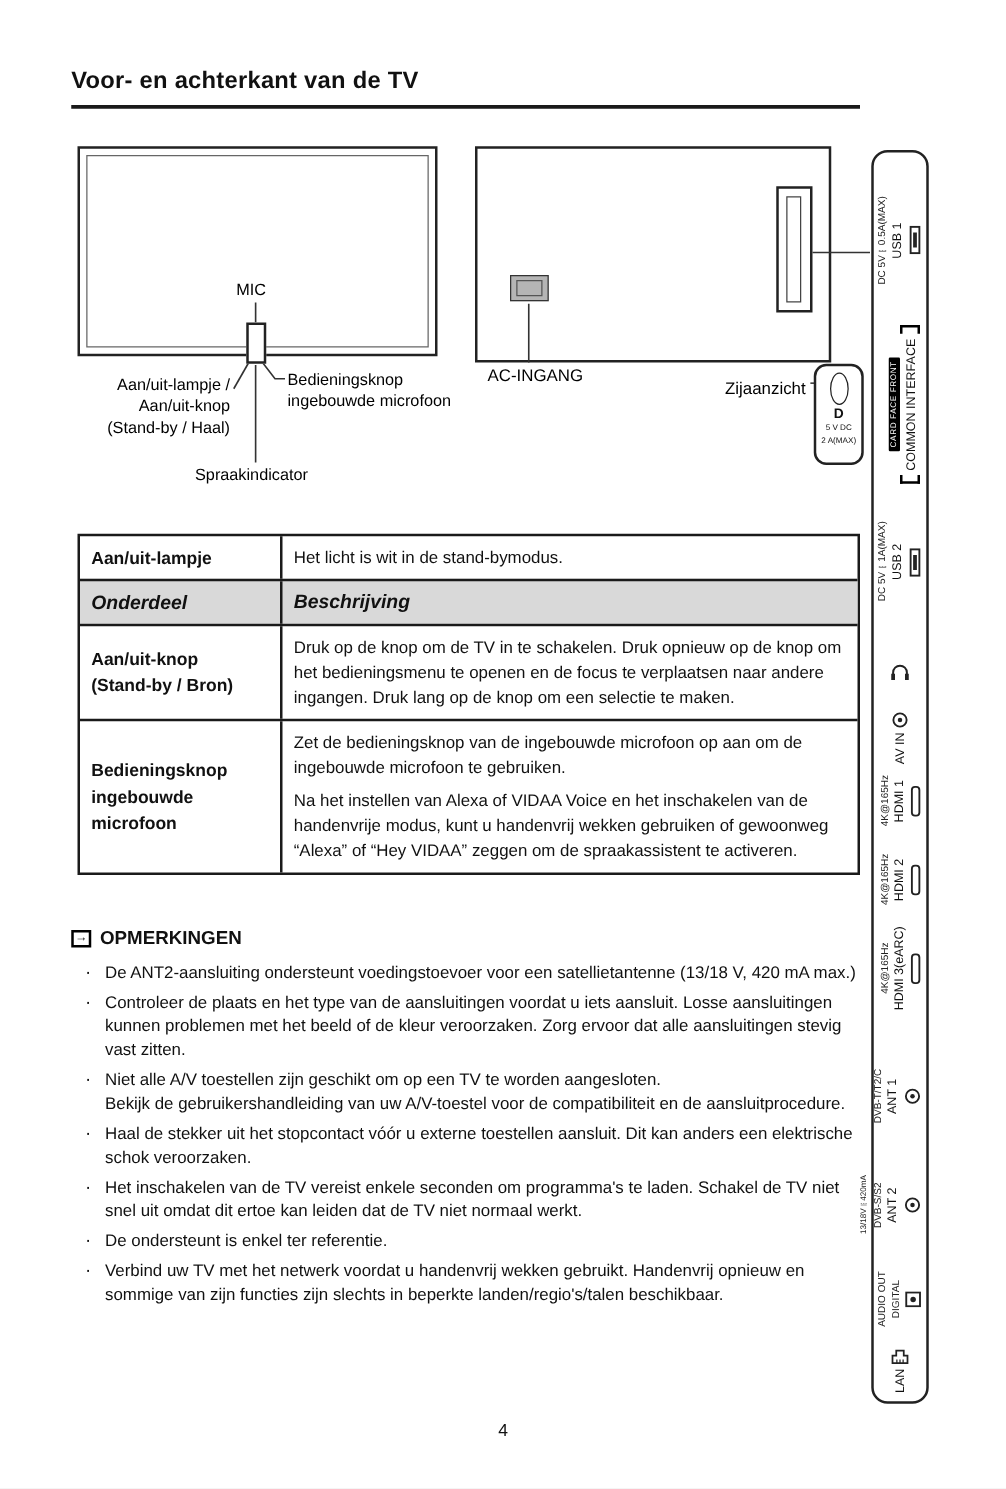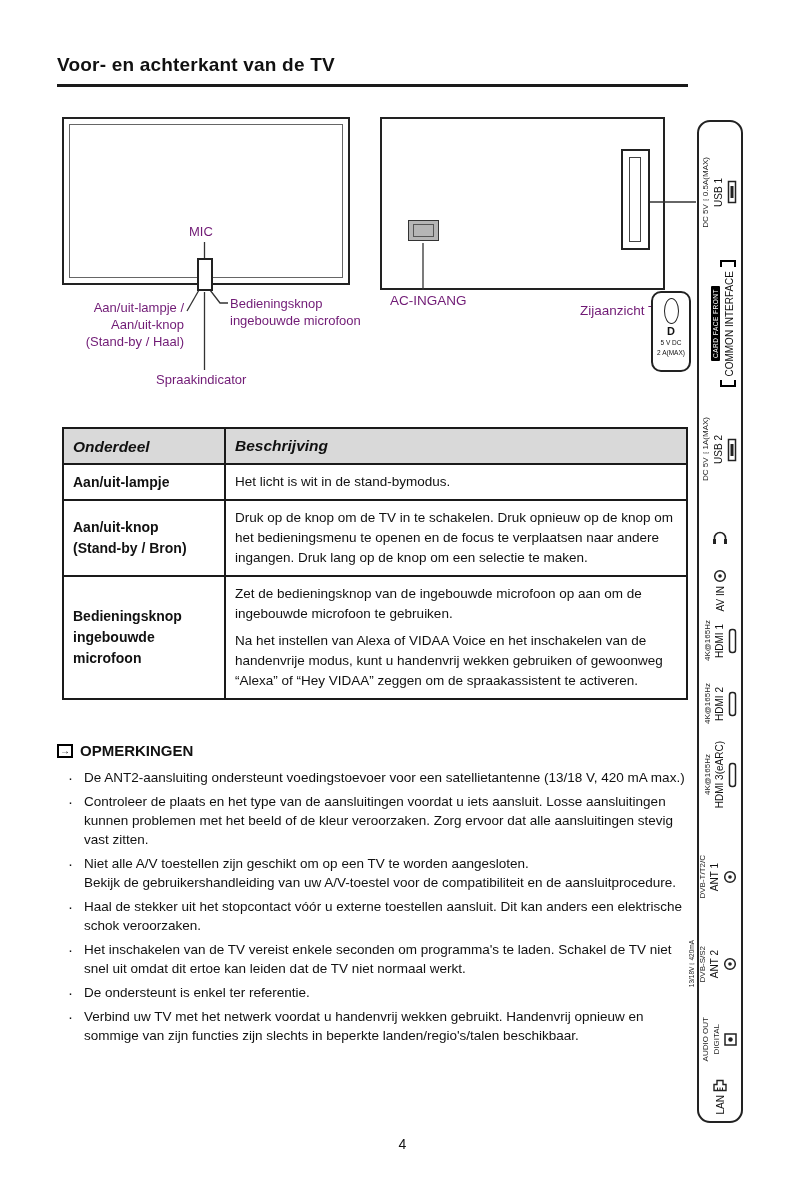--- a/index.html
+++ b/index.html
@@ -20,21 +20,21 @@
   .tv-front { left: 62px; top: 117px; width: 288px; height: 168px; border: 2px solid #222; background:#fff; }
   .tv-front-inner { left: 69px; top: 124px; width: 274px; height: 154px; border: 1px solid #666; }
   .knob { left: 197px; top: 258px; width: 16px; height: 33px; border: 2px solid #222; background: #fff; z-index: 2; }
 
   .tv-back { left: 380px; top: 117px; width: 285px; height: 173px; border: 2px solid #222; background:#fff; }
   .ac-inlet { left: 408px; top: 220px; width: 31px; height: 21px; background: #b5b5b5; border: 1px solid #333; }
   .ac-inlet-inner { position:absolute; left: 4px; top: 3px; right: 4px; bottom: 3px; border: 1px solid #555; }
   .side-strip { left: 621px; top: 149px; width: 29px; height: 101px; border: 2px solid #222; background: #fff; }
   .side-strip-inner { left: 629px; top: 157px; width: 12px; height: 85px; border: 1px solid #444; }
 
-  .lbl { font-size: 13px; color:#701a75; }
+  .lbl { font-size: 13px; color:#000000; }
   .mic-label { left: 189px; top: 224px; }
   .power-label { left: 40px; top: 299px; width: 144px; text-align: right; line-height: 17px; white-space: pre-line; }
   .control-label { left: 230px; top: 295px; line-height: 17px; white-space: pre-line; }
   .speech-label { left: 156px; top: 372px; }
   .ac-label { left: 390px; top: 293px; font-size: 13.5px; }
   .side-label { left: 580px; top: 303px; font-size: 13.5px; }
 
   .dc-box { left: 651px; top: 291px; width: 40px; height: 81px; border: 2px solid #222; border-radius: 10px;
             display: flex; flex-direction: column; align-items: center; padding-top: 5px; gap: 2px; background:#fff; }
   .dc-oval { width: 15px; height: 26px; border: 1.5px solid #222; border-radius: 50%; }
@@ -274,27 +274,27 @@
             <line x1="8" y1="12.5" x2="8" y2="9.5" stroke="#222" stroke-width="1"></line>
             <line x1="10.5" y1="12.5" x2="10.5" y2="9.5" stroke="#222" stroke-width="1"></line>
           </svg>
       </span>
       <span class="vtext vmain">LAN</span>
     </div>
 
   </div>
 
   <div class="abs spec-table">
+    <div class="t-row r1">
+      <div class="t-name">Aan/uit-lampje</div>
+      <div class="t-desc">Het licht is wit in de stand-bymodus.</div>
+    </div>
     <div class="t-row t-head">
       <div class="t-name th">Onderdeel</div>
       <div class="t-desc">Beschrijving</div>
-    </div>
-    <div class="t-row r1">
-      <div class="t-name">Aan/uit-lampje</div>
-      <div class="t-desc">Het licht is wit in de stand-bymodus.</div>
     </div>
     <div class="t-row">
       <div class="t-name">Aan/uit-knop
 (Stand-by / Bron)</div>
       <div class="t-desc">Druk op de knop om de TV in te schakelen. Druk opnieuw op de knop om het bedieningsmenu te openen en de focus te verplaatsen naar andere ingangen. Druk lang op de knop om een selectie te maken.</div>
     </div>
     <div class="t-row">
       <div class="t-name">Bedieningsknop
 ingebouwde
 microfoon</div>

